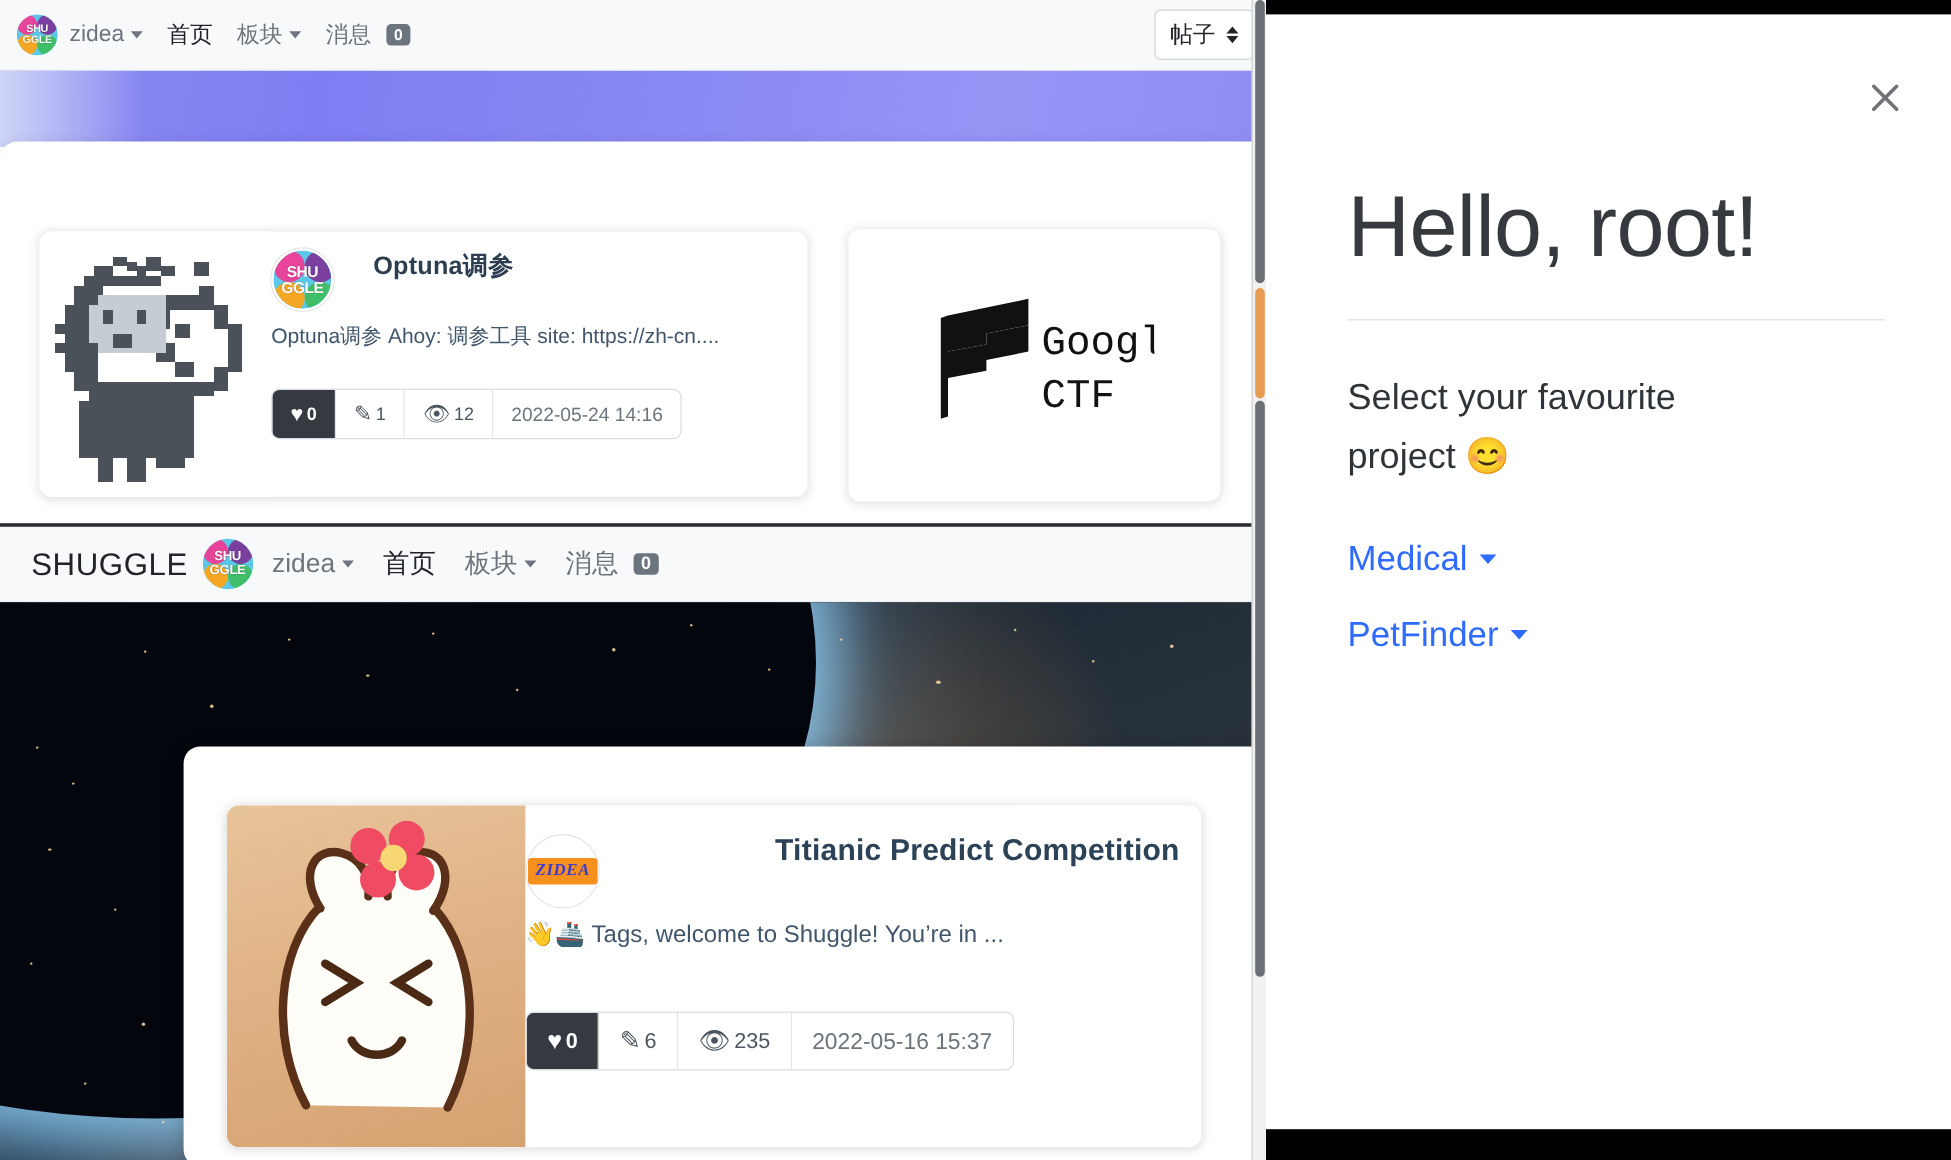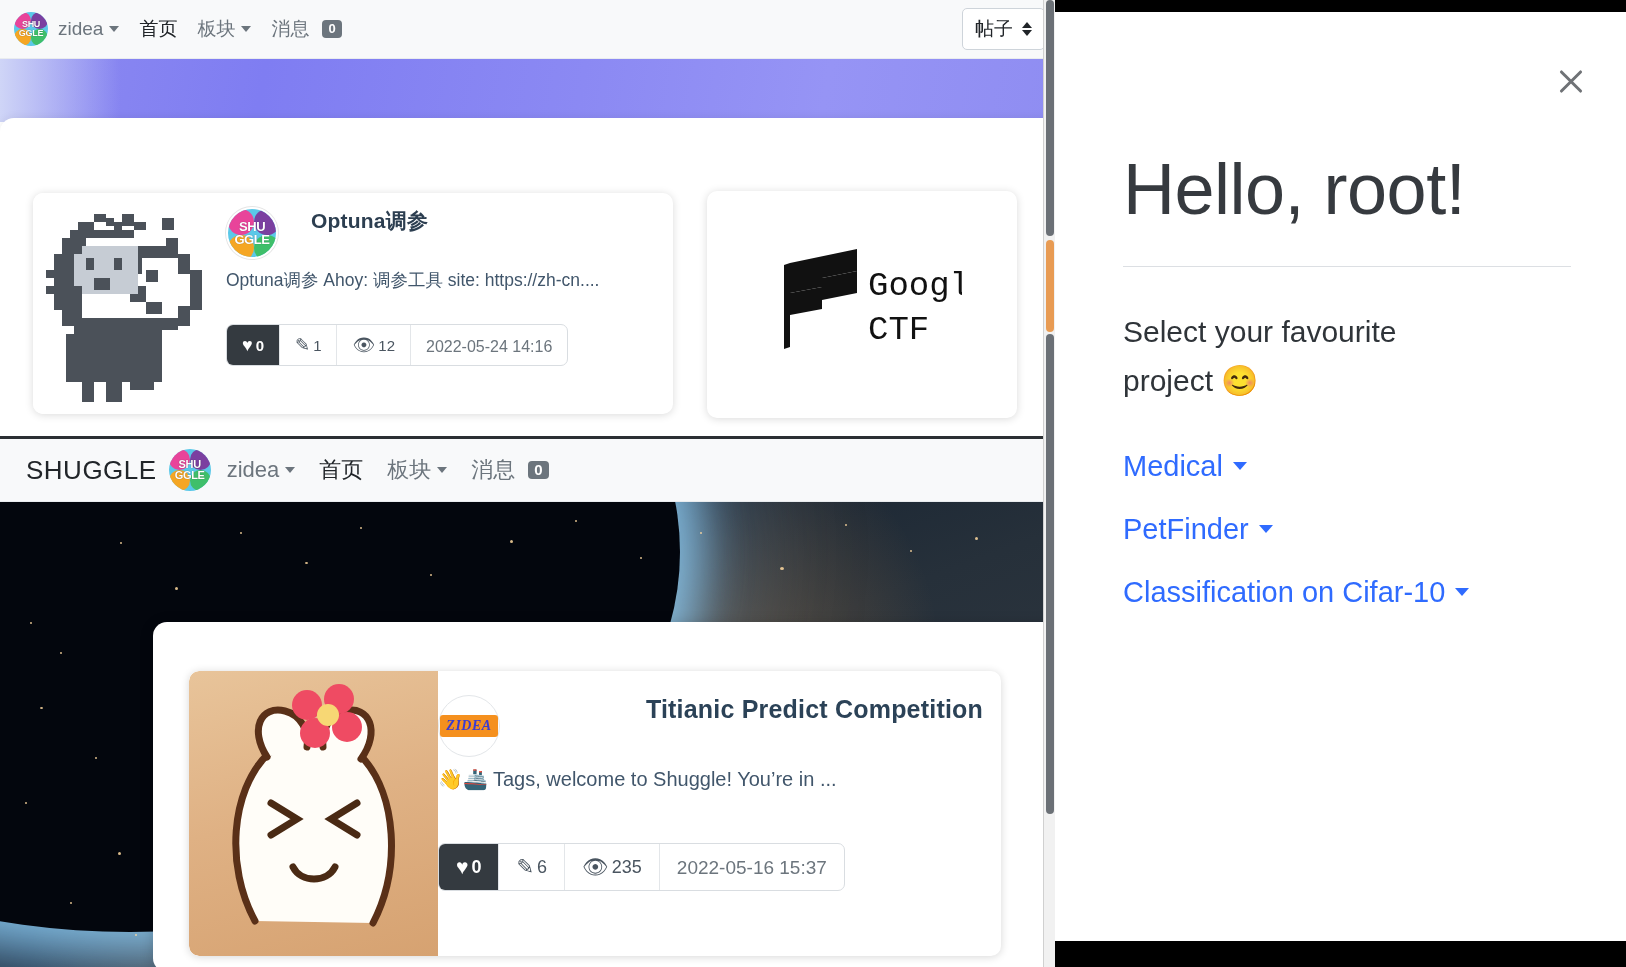--- a/index.html
+++ b/index.html
@@ -532,22 +532,18 @@
 
       <div class="proj-list">
         <div class="proj-item">
           <span>Medical</span>
           <span class="caret"></span>
         </div>
         <div class="proj-item">
           <span>PetFinder</span>
           <span class="caret"></span>
         </div>
-        <div class="proj-item">
-          <span>Classification on Cifar-10</span>
-          <span class="caret"></span>
-        </div>
       </div>
     </div>
   </div>
 
   <div class="bottom-black"></div>
 </div>
 
 </body></html>

